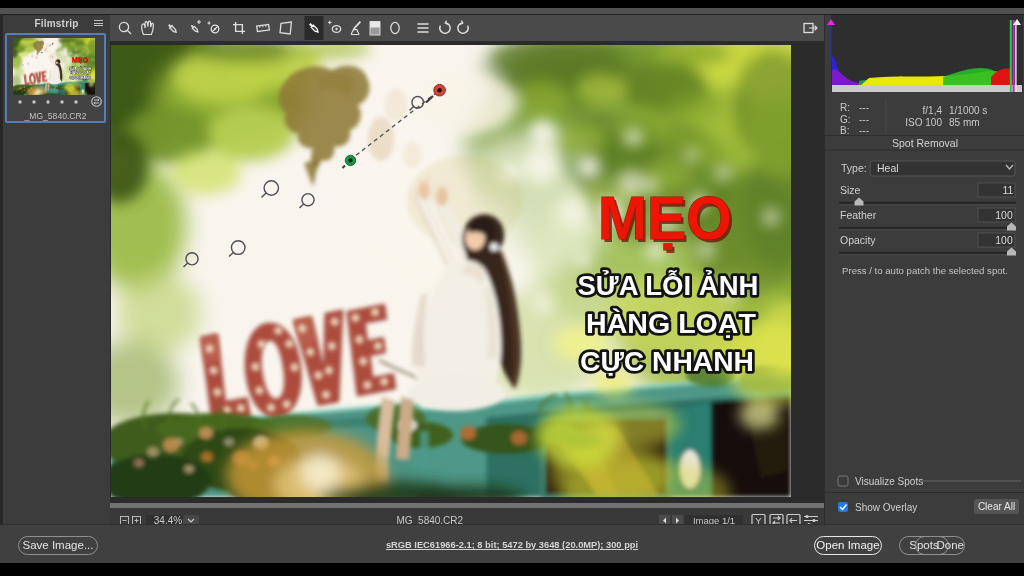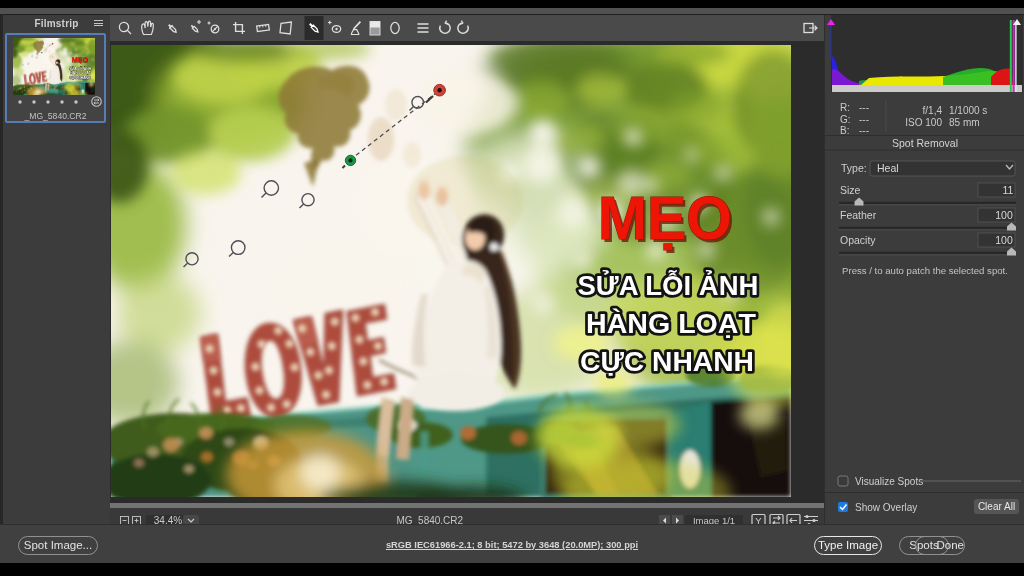--- a/index.html
+++ b/index.html
@@ -527,20 +527,20 @@
       <path d="M0 477.5 L200 477.5" stroke="#2e2e2e" fill="none"></path>
       <rect x="13" y="487" width="10" height="10" rx="2" fill="#1e7ae0"></rect>
       <path d="M15 492 L17.5 494.5 L21.5 489.5" stroke="#fff" stroke-width="1.5" fill="none"></path>
       <text x="30" y="496" fill="#cfcfcf" font-size="10">Show Overlay</text>
       <rect x="149" y="484" width="45" height="15" rx="3" fill="#555"></rect>
       <text x="171.5" y="495" fill="#e8e8e8" font-size="10" text-anchor="middle">Clear All</text>
     </svg>
   </div>
 
   <div id="bottombar">
-    <div class="pill" style="left:18px;top:11px;width:78px;">Spot Image...</div>
+    <div class="pill" style="left:18px;top:11px;width:78px;">Save Image...</div>
     <div style="position:absolute;left:0;top:15px;width:988px;text-align:center;color:#d4d4d4;font-size:9.3px;font-weight:bold;"><span style="text-decoration:underline;margin-left:36px;">sRGB IEC61966-2.1; 8 bit; 5472 by 3648 (20.0MP); 300 ppi</span></div>
-    <div class="pill" style="left:814px;top:11px;width:66px;border-color:#e8e8e8;color:#f2f2f2;">Type Image</div>
+    <div class="pill" style="left:814px;top:11px;width:66px;border-color:#e8e8e8;color:#f2f2f2;">Open Image</div>
     <div class="pill" style="left:899px;top:11px;width:48px;">Spots</div>
     <div class="pill" style="left:915px;top:11px;width:48px;text-align:right;">Done</div>
   </div>
 </div>
 <div id="blackbottom"></div>
 
 </body></html>

